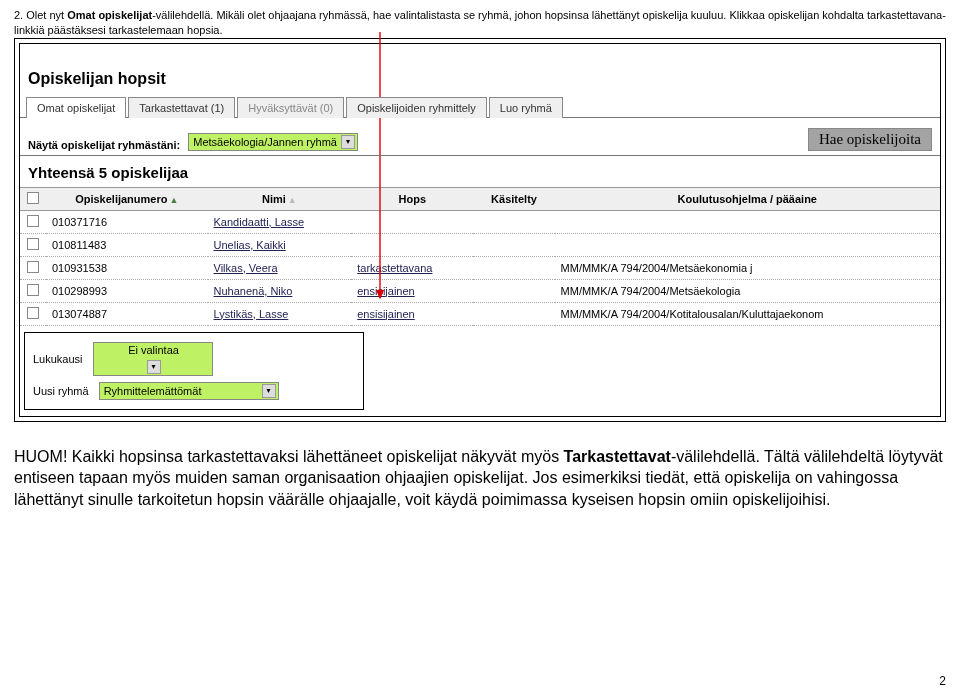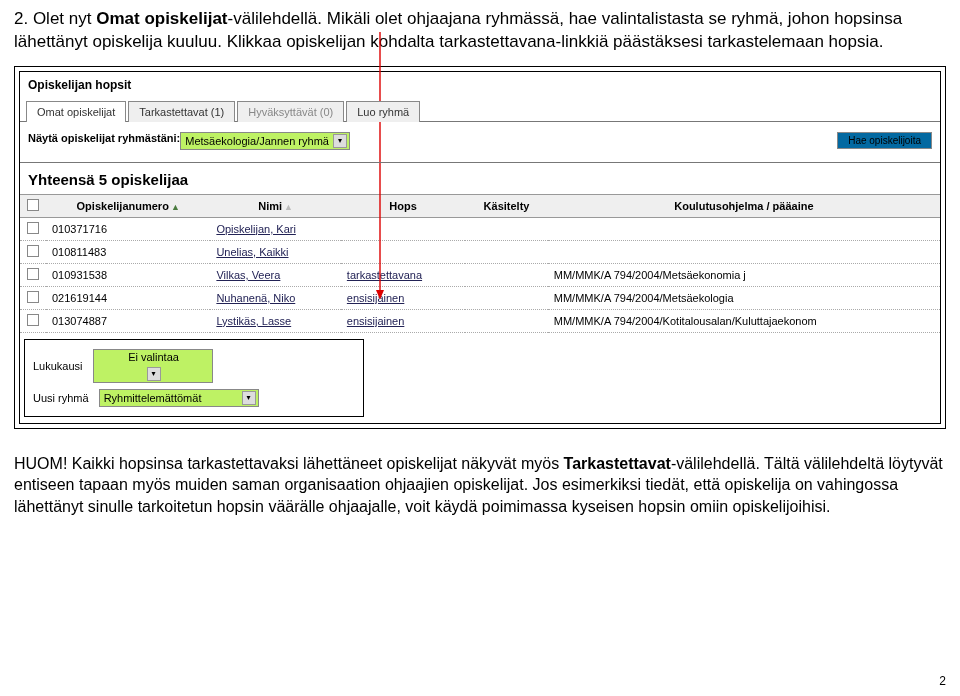--- a/index.html
+++ b/index.html
@@ -6,38 +6,39 @@
   body {
     font-family: Arial, Helvetica, sans-serif;
     font-size: 12px;
     color: #000;
     background: #fff;
     width: 960px;
     height: 696px;
     position: relative;
     padding: 8px 14px;
   }
-  .intro { font-size: 17px; line-height: 1.35; margin-bottom: 12px; }
+  .intro { font-size: 11px; line-height: 1.35; margin-bottom: 0; }
   .intro b { font-weight: bold; }
   .app-frame {
     border: 1px solid #000;
     background: #fff;
     padding: 0;
     margin-bottom: 24px;
   }
   .inner-frame {
     border: 1px solid #000;
     margin: 4px;
     background: #fff;
     font-size: 11px;
   }
   .page-title {
     font-weight: bold;
     padding: 6px 8px 4px 8px;
-    font-size: 12px;
+    font-size: 16px;
+    margin-top: 20px;
   }
   .tabs {
     display: flex;
     border-bottom: 1px solid #777;
     padding-left: 6px;
     gap: 2px;
     align-items: flex-end;
     height: 26px;
   }
   .tab {
@@ -49,23 +50,24 @@
     color: #333;
     position: relative;
     top: 1px;
   }
   .tab.active {
     background: #fff;
     font-weight: normal;
   }
   .tab.disabled { color: #888; }
   .filter-row {
-    padding: 10px 8px 12px 8px;
-    display: flex;
-    align-items: flex-start;
+    padding: 10px 8px 4px 8px;
+    display: flex;
+    align-items: flex-end;
+    gap: 8px;
     font-size: 11px;
     border-bottom: 1px solid #777;
     position: relative;
   }
   .filter-row .lbl { font-weight: bold; }
   .select-box {
     display: inline-flex;
     align-items: center;
     background: #bef264;
     border: 1px solid #888;
@@ -79,23 +81,24 @@
     width: 14px;
     height: 14px;
     display: inline-flex;
     align-items: center;
     justify-content: center;
     font-size: 8px;
   }
   .hae-btn {
     margin-left: auto;
     border: 1px solid #888;
-    background: #0369a1;
+    background: #a3a3a3;
     padding: 2px 10px;
-    font-size: 10px;
+    font-size: 15px;
+    font-family: Liberation Serif, serif;
   }
   .count-row {
     font-weight: bold;
     padding: 8px 8px 6px 8px;
     font-size: 15px;
   }
   table {
     width: 100%;
     border-collapse: collapse;
     font-size: 11px;
@@ -175,20 +178,21 @@
 </div>
 
 <div class="app-frame">
   <div class="inner-frame">
     <div class="page-title">Opiskelijan hopsit</div>
 
     <div class="tabs">
       <div class="tab active">Omat opiskelijat</div>
       <div class="tab">Tarkastettavat (1)</div>
       <div class="tab disabled">Hyväksyttävät (0)</div>
+      <div class="tab">Opiskelijoiden ryhmittely</div>
       <div class="tab">Luo ryhmä</div>
     </div>
 
     <div class="filter-row">
       <span class="lbl">Näytä opiskelijat ryhmästäni:</span>
       <span class="select-box">
         <span>Metsäekologia/Jannen ryhmä</span>
         <span class="dd">▾</span>
       </span>
       <span class="hae-btn">Hae opiskelijoita</span>
@@ -204,21 +208,21 @@
           <th><span>Nimi</span><span class="sort-arrow" style="color:#bbb">▲</span></th>
           <th>Hops</th>
           <th>Käsitelty</th>
           <th>Koulutusohjelma / pääaine</th>
         </tr>
       </thead>
       <tbody>
         <tr>
           <td class="cbcell"><span class="chk"></span></td>
           <td>010371716</td>
-          <td><span class="link">Opiskelijan, Kari</span></td>
+          <td><span class="link">Kandidaatti, Lasse</span></td>
           <td></td>
           <td></td>
           <td></td>
         </tr>
         <tr>
           <td class="cbcell"><span class="chk"></span></td>
           <td>010811483</td>
           <td><span class="link">Unelias, Kaikki</span></td>
           <td></td>
           <td></td>
@@ -227,21 +231,21 @@
         <tr>
           <td class="cbcell"><span class="chk"></span></td>
           <td>010931538</td>
           <td><span class="link">Vilkas, Veera</span></td>
           <td><span class="link">tarkastettavana</span></td>
           <td></td>
           <td>MM/MMK/A 794/2004/Metsäekonomia j</td>
         </tr>
         <tr>
           <td class="cbcell"><span class="chk"></span></td>
-          <td>021619144</td>
+          <td>010298993</td>
           <td><span class="link">Nuhanenä, Niko</span></td>
           <td><span class="link">ensisijainen</span></td>
           <td></td>
           <td>MM/MMK/A 794/2004/Metsäekologia</td>
         </tr>
         <tr>
           <td class="cbcell"><span class="chk"></span></td>
           <td>013074887</td>
           <td><span class="link">Lystikäs, Lasse</span></td>
           <td><span class="link">ensisijainen</span></td>
@@ -254,21 +258,21 @@
     <div class="bottom-panel">
       <div class="row">
         <span>Lukukausi</span>
         <span class="select-box" style="width:120px; justify-content:space-between;flex-direction:column;">
           <span>Ei valintaa</span>
           <span class="dd">▾</span>
         </span>
       </div>
       <div class="row">
         <span>Uusi ryhmä</span>
-        <span class="select-box" style="width:160px; justify-content:space-between;">
+        <span class="select-box" style="width:180px; justify-content:space-between;">
           <span>Ryhmittelemättömät</span>
           <span class="dd">▾</span>
         </span>
       </div>
     </div>
   </div>
 </div>
 
 <div class="note">
   <span>HUOM! Kaikki hopsinsa tarkastettavaksi lähettäneet opiskelijat näkyvät myös </span><b>Tarkastettavat</b><span>-välilehdellä. Tältä välilehdeltä löytyvät entiseen tapaan myös muiden saman organisaation ohjaajien opiskelijat. Jos esimerkiksi tiedät, että opiskelija on vahingossa lähettänyt sinulle tarkoitetun hopsin väärälle ohjaajalle, voit käydä poimimassa kyseisen hopsin omiin opiskelijoihisi.</span>

